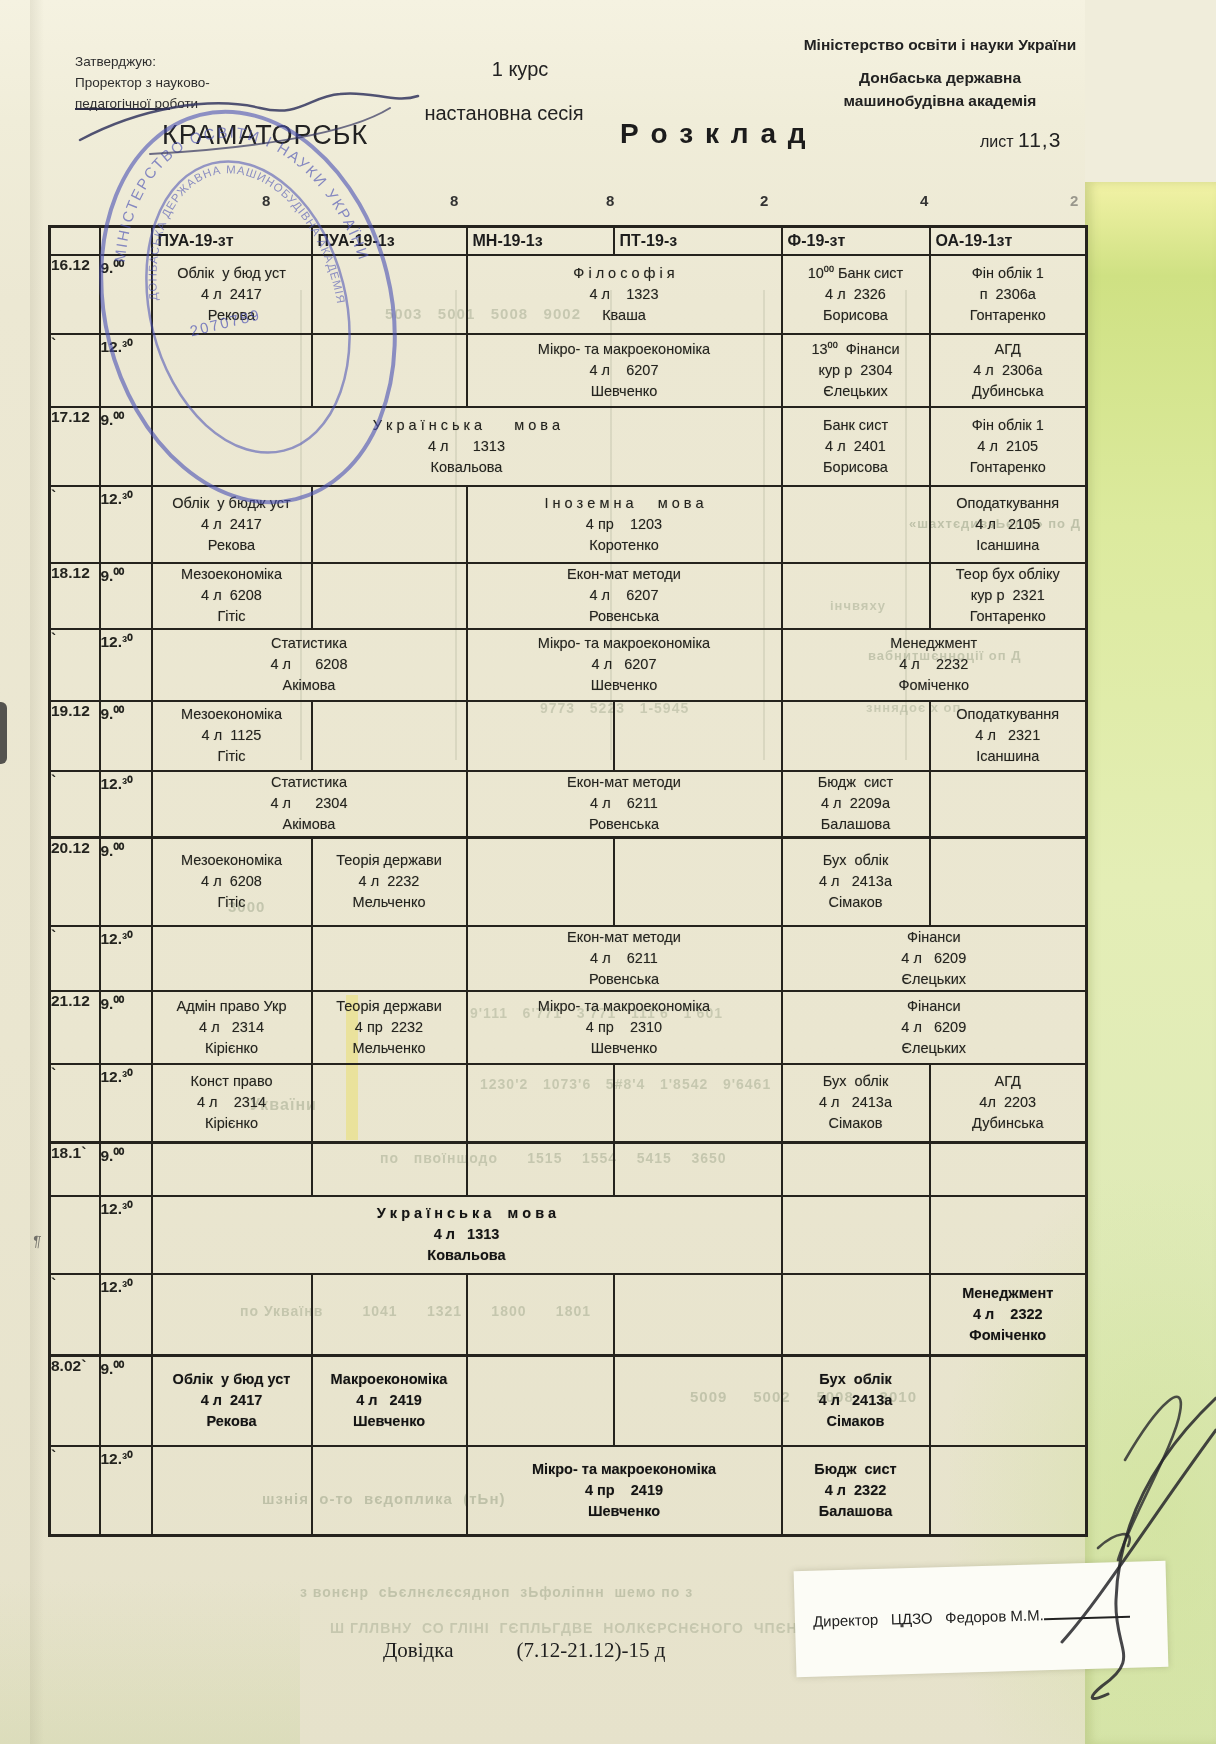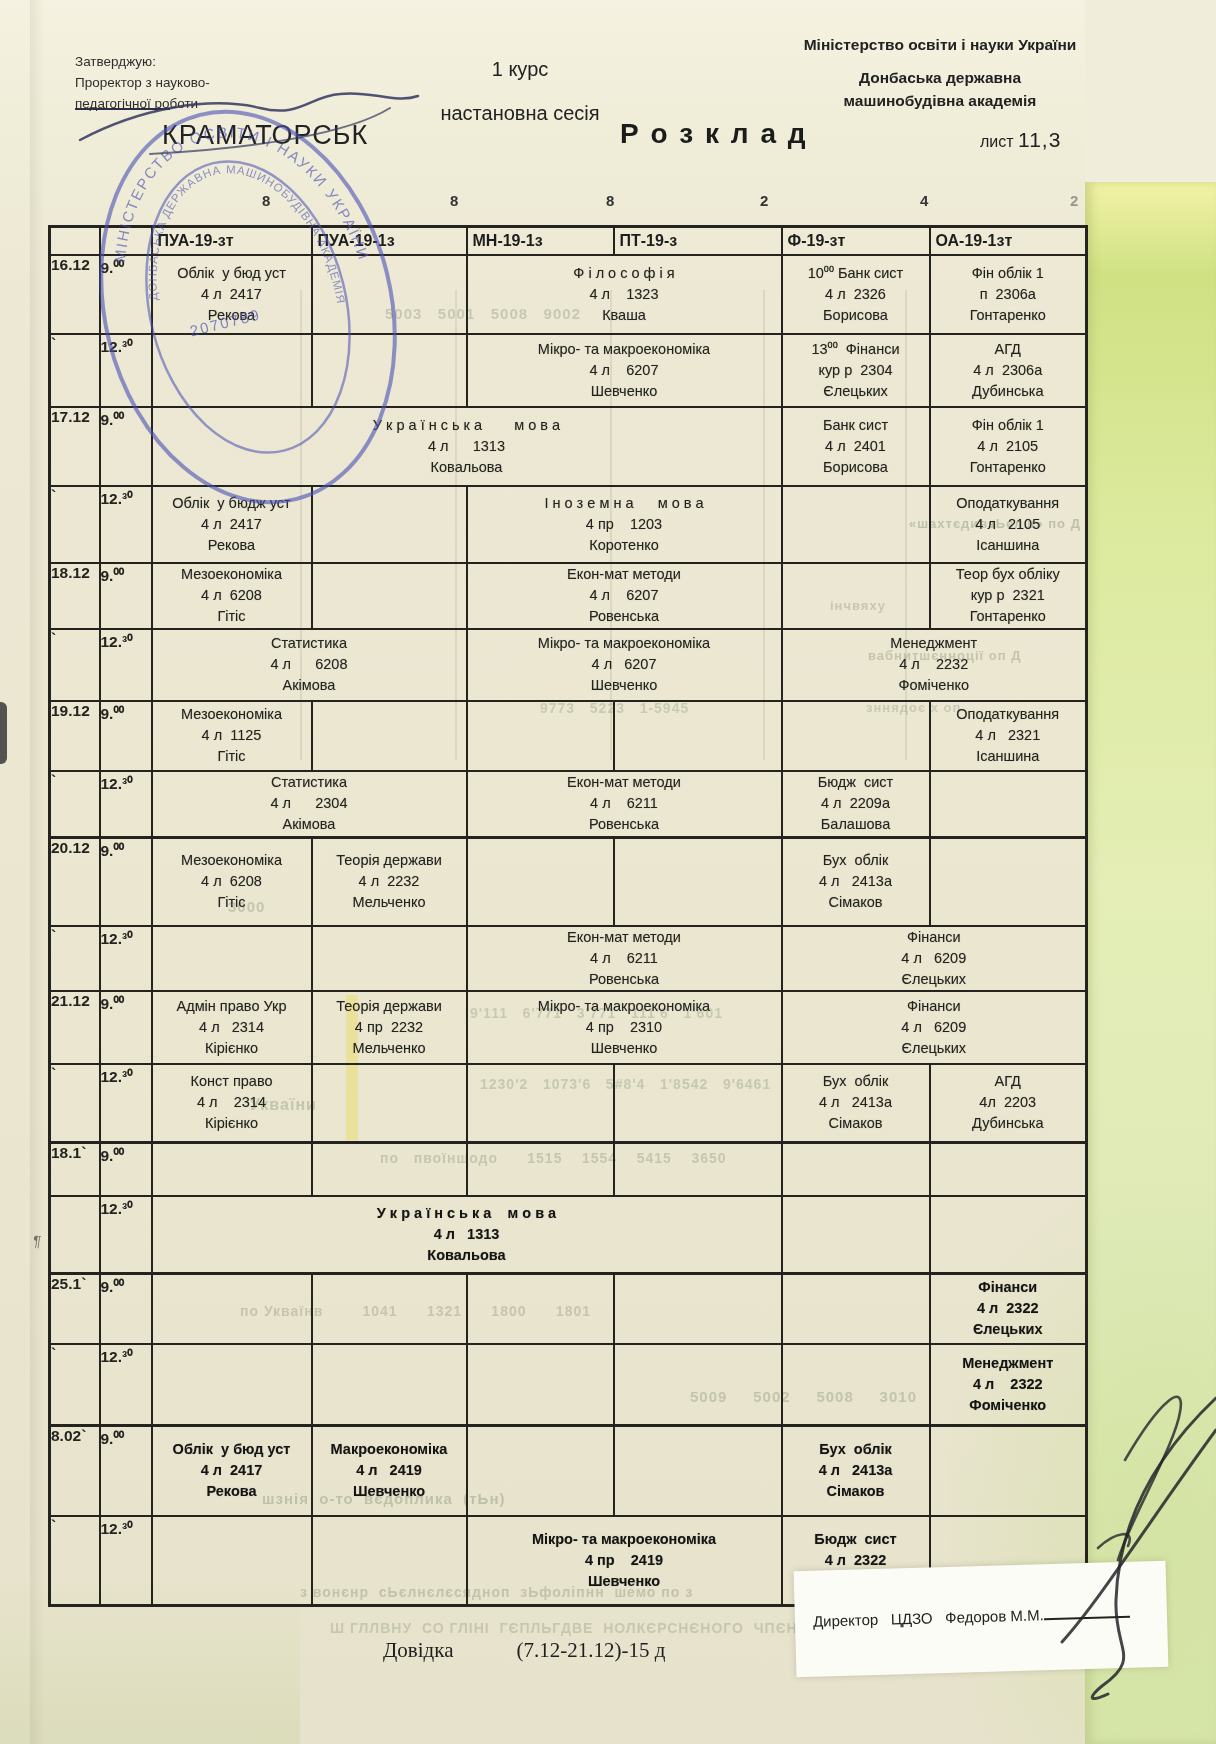--- a/index.html
+++ b/index.html
@@ -18,21 +18,21 @@
   .fold-left{position:absolute;left:30px;top:0;width:14px;height:1744px;
     background:linear-gradient(90deg,rgba(120,115,90,.12),rgba(120,115,90,0));}
 
   
   .approval{position:absolute;left:75px;top:34px;font-size:13.5px;color:#2e2e2e;line-height:21px;margin-top:17px;}
   .approval-line{position:absolute;left:75px;top:108px;width:95px;border-bottom:2px solid #2c2c44;}
   .ministry{position:absolute;left:770px;top:36px;width:340px;text-align:center;font-weight:700;color:#222;}
   .ministry .m1{font-size:15.5px;margin-bottom:12px;}
   .ministry .m2{font-size:15.5px;line-height:23px;}
   .course{position:absolute;left:420px;top:58px;width:200px;text-align:center;font-size:20px;color:#222;}
-  .session{position:absolute;left:400px;top:102px;width:240px;text-align:center;font-size:20px;color:#222;}
+  .session{position:absolute;left:384px;top:102px;width:240px;text-align:center;font-size:20px;color:#222;}
   .city{position:absolute;left:162px;top:120px;font-size:27px;letter-spacing:1px;color:#222;}
   .title{position:absolute;left:620px;top:118px;font-size:28px;font-weight:700;letter-spacing:2px;color:#1c1c1c;white-space:pre;}
   .sheet-no{position:absolute;left:980px;top:128px;color:#222;}
   .sheet-no .lbl{font-size:16px;}
   .sheet-no .num{font-size:21px;letter-spacing:1px;}
   .subtitle{position:absolute;left:108px;top:164px;font-size:13.5px;letter-spacing:.2px;color:#2a2a2a;white-space:pre;}
   .counts span{position:absolute;top:192px;font-size:15px;font-weight:700;color:#333;}
 
   
   table.sched{position:absolute;left:48px;top:225px;width:1037px;border-collapse:collapse;table-layout:fixed;
@@ -422,34 +422,20 @@
           <td class="c-date"></td>
           <td class="c-time">12.³⁰</td>
           <td class="cell bold" colspan="4">
             <div class="line">У к р а ї н с ь к а    м о в а</div>
             <div class="line">4 л   1313</div>
             <div class="line">Ковальова</div>
           </td>
           <td class="cell"></td>
           <td class="cell"></td>
         </tr>
-        <tr class="thick" style="height: 70px;">
-          <td class="c-date">25.1`</td>
-          <td class="c-time">9.⁰⁰</td>
-          <td class="cell"></td>
-          <td class="cell"></td>
-          <td class="cell"></td>
-          <td class="cell"></td>
-          <td class="cell"></td>
-          <td class="cell bold">
-            <div class="line">Фінанси</div>
-            <div class="line">4 л  2322</div>
-            <div class="line">Єлецьких</div>
-          </td>
-        </tr>
         <tr style="height: 82px;">
           <td class="c-date">`</td>
           <td class="c-time">12.³⁰</td>
           <td class="cell"></td>
           <td class="cell"></td>
           <td class="cell"></td>
           <td class="cell"></td>
           <td class="cell"></td>
           <td class="cell bold">
             <div class="line">Менеджмент</div>

